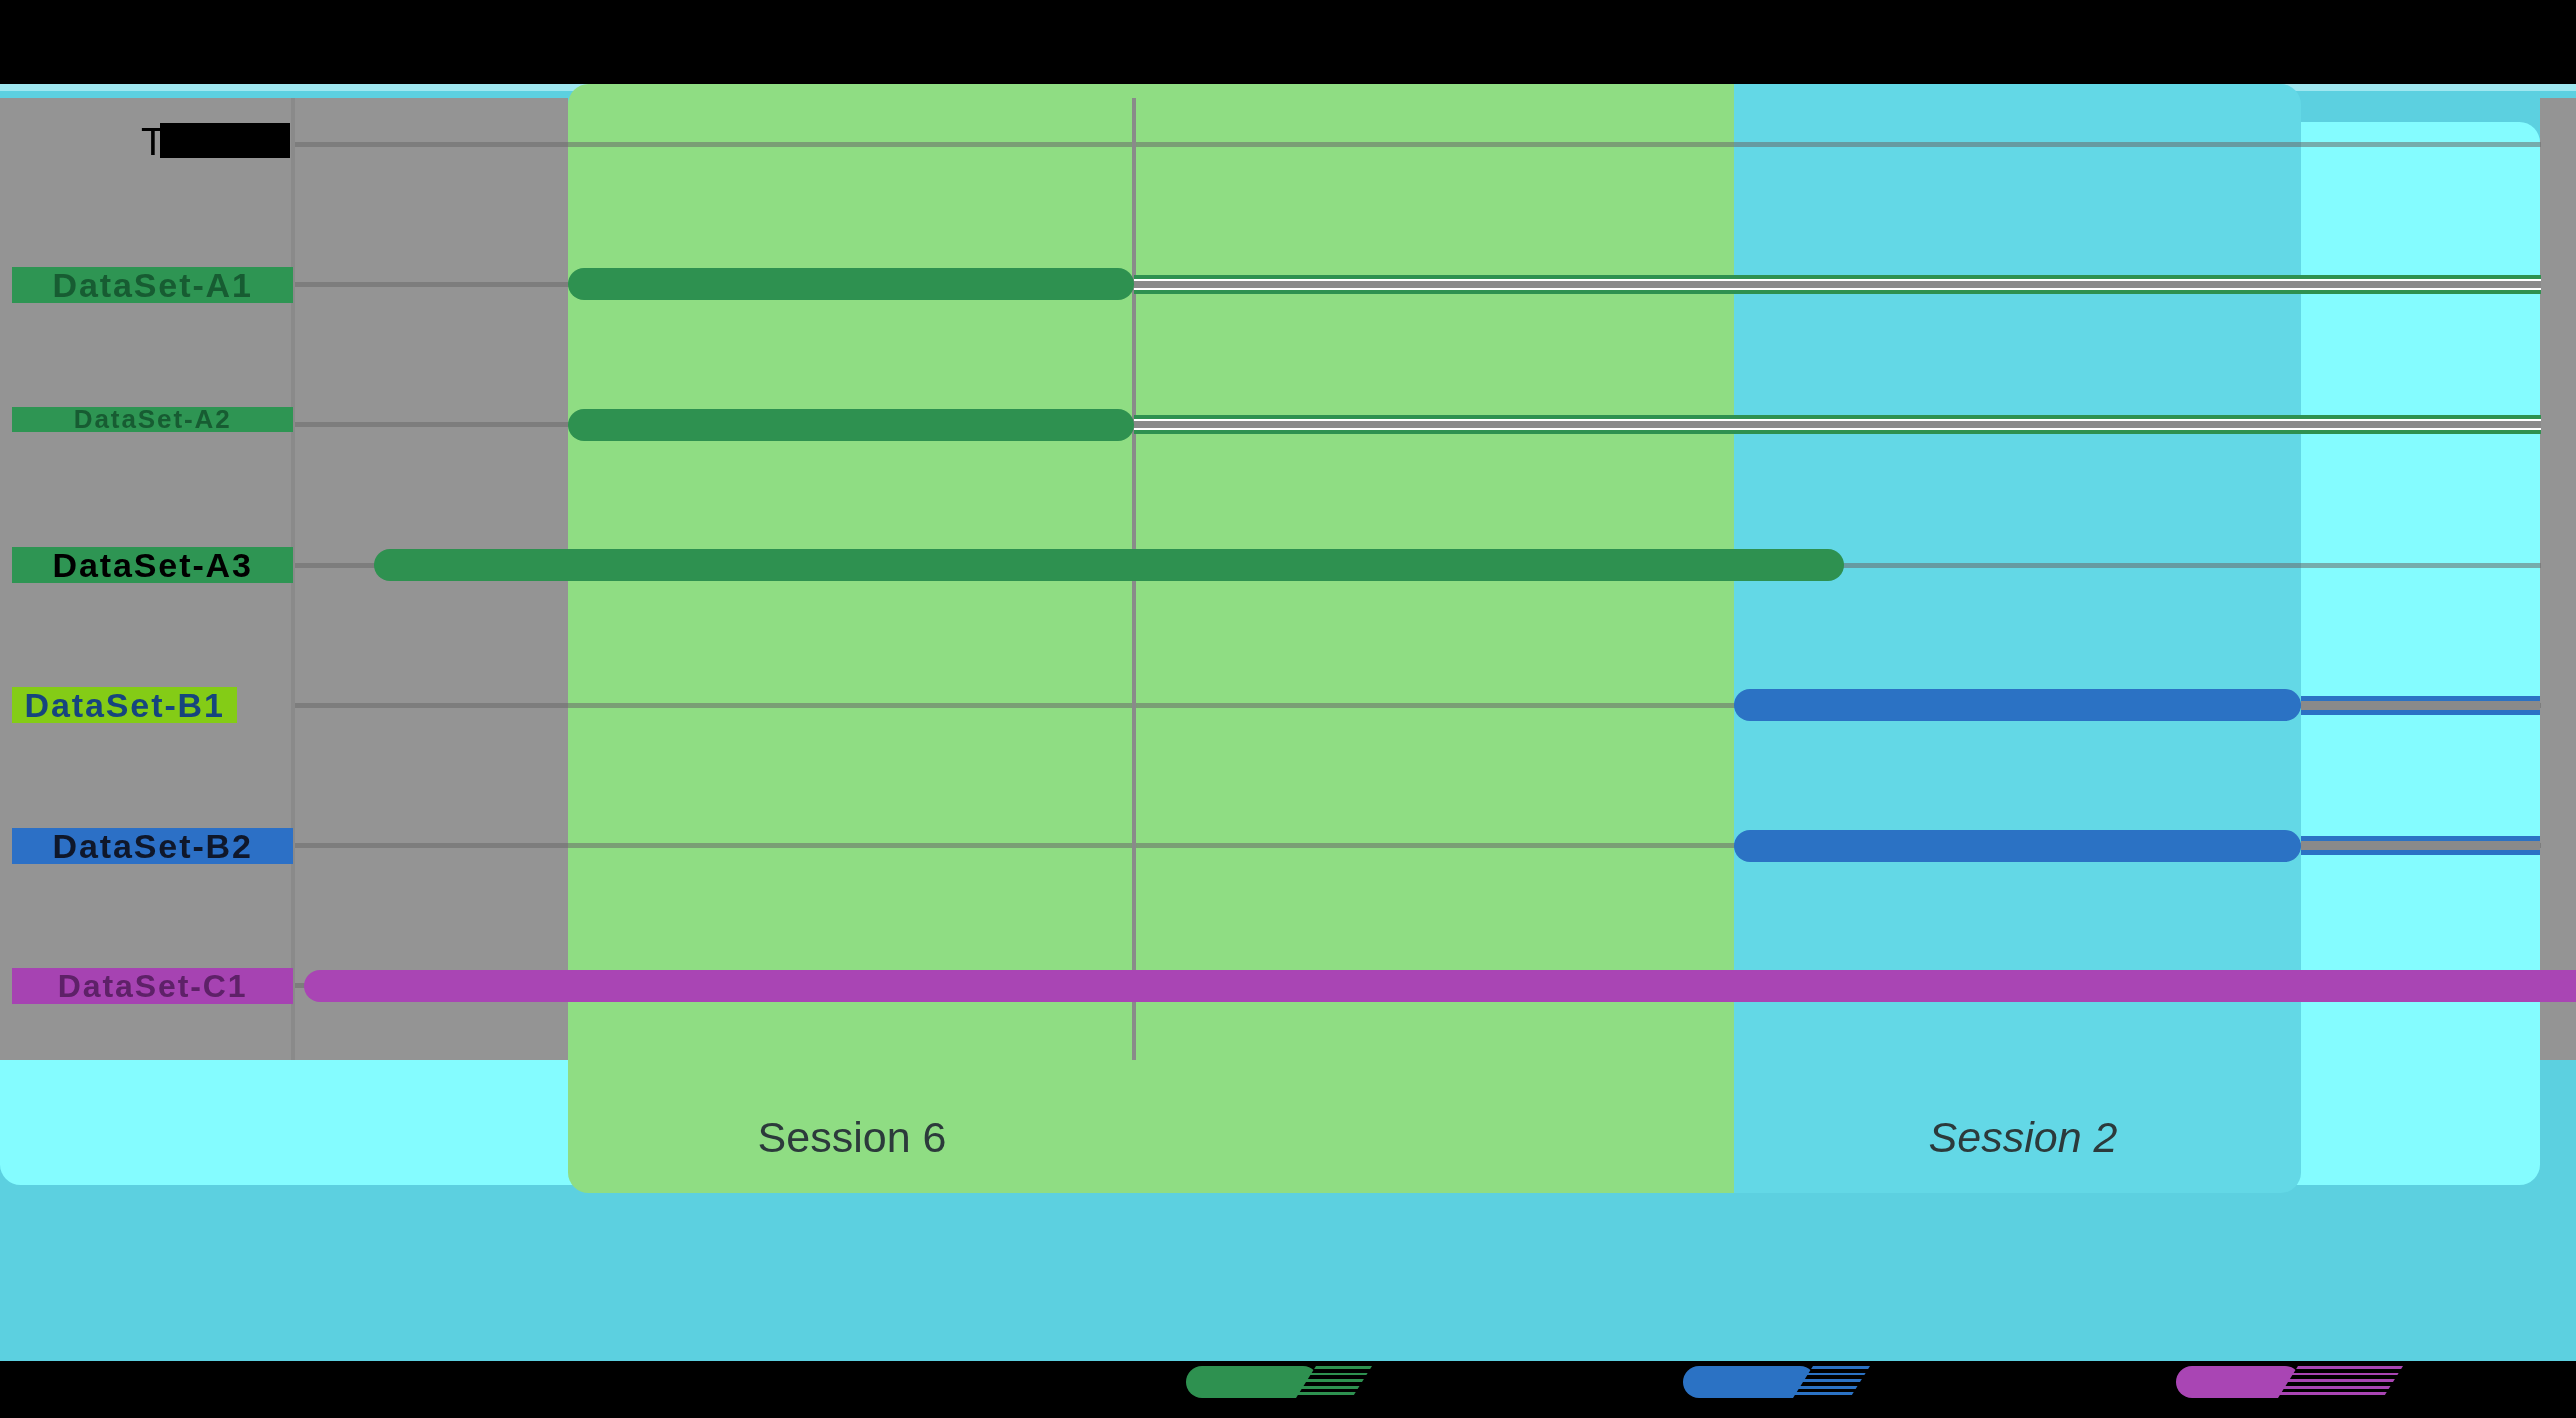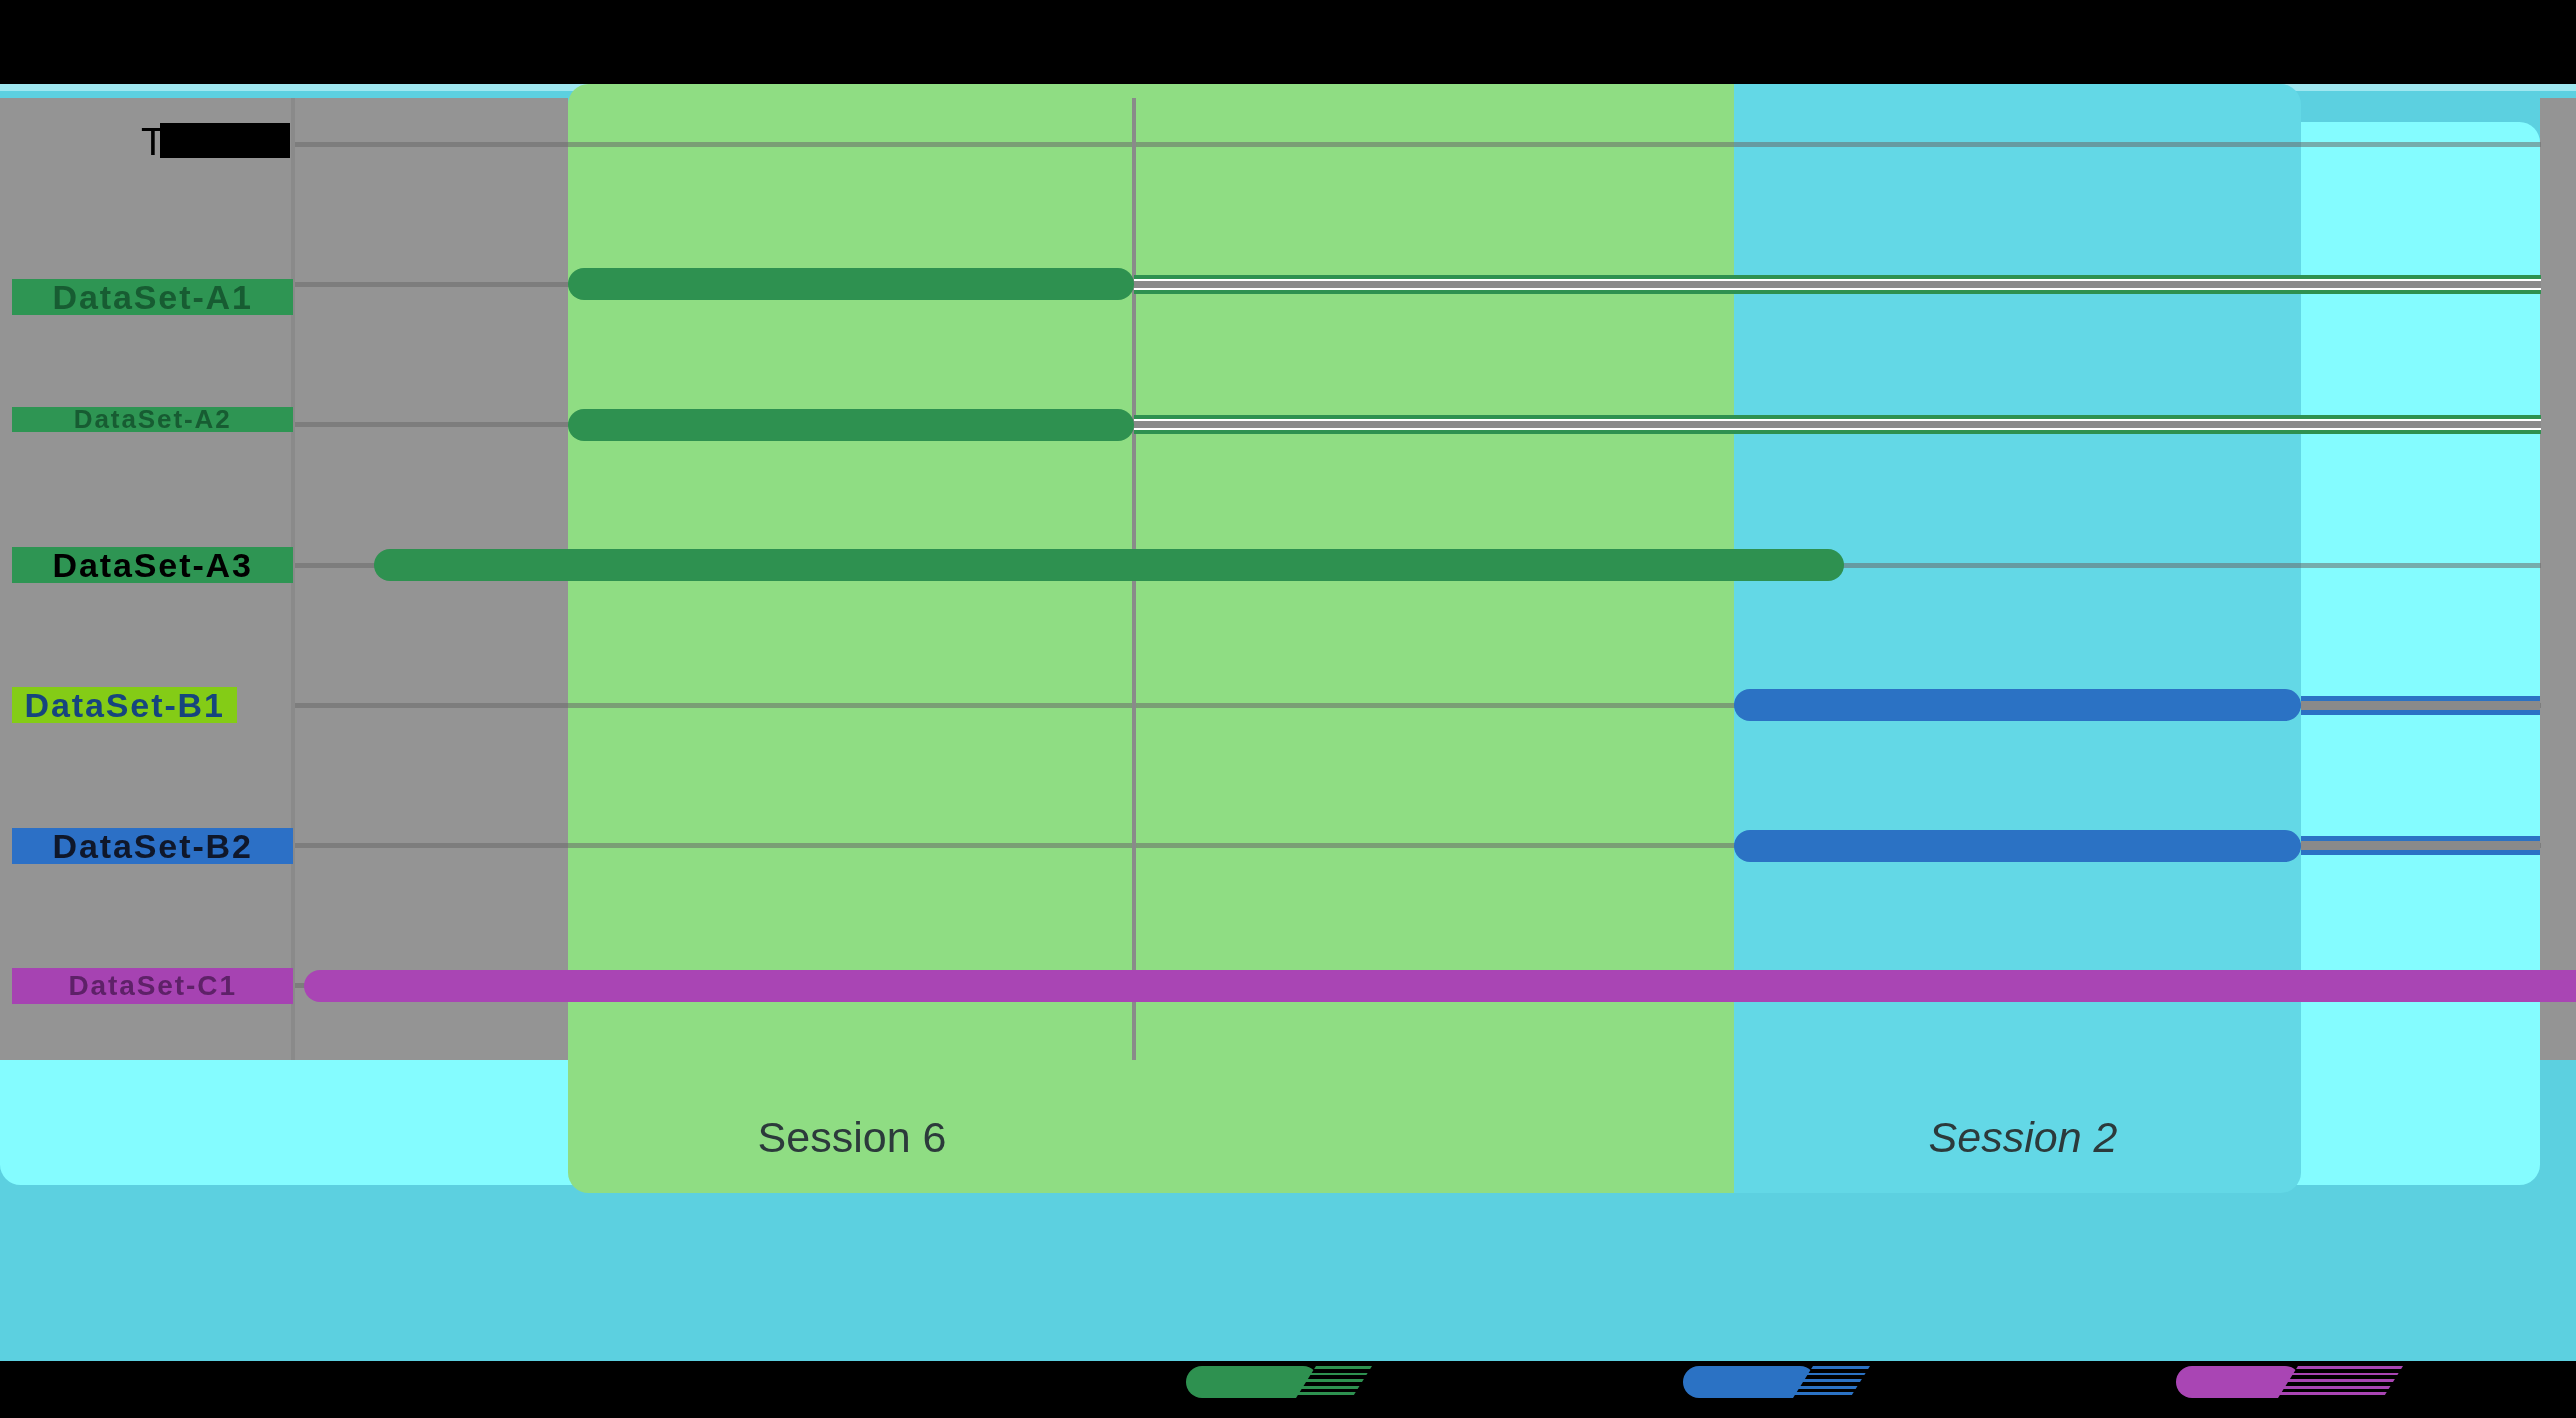--- a/index.html
+++ b/index.html
@@ -50,26 +50,26 @@
     </div>
   <div id="bars">
       <div class="bar" style="left: 568px; top: 268px; width: 566px; height: 32px; background: rgb(46, 145, 80); border-radius: 16px;"></div>
       <div class="bar" style="left: 568px; top: 409px; width: 566px; height: 32px; background: rgb(46, 145, 80); border-radius: 16px;"></div>
       <div class="bar" style="left: 374px; top: 549px; width: 1470px; height: 32px; background: rgb(46, 145, 80); border-radius: 16px;"></div>
       <div class="bar" style="left: 1734px; top: 689px; width: 567px; height: 32px; background: rgb(43, 114, 196); border-radius: 16px;"></div>
       <div class="bar" style="left: 1734px; top: 830px; width: 567px; height: 32px; background: rgb(43, 114, 196); border-radius: 16px;"></div>
       <div class="bar" style="left: 304px; top: 970px; width: 2272px; height: 32px; background: rgb(169, 69, 180); border-radius: 16px 0px 0px 16px;"></div>
     </div>
   <div id="rowlabels">
-      <div class="rowlabel" style="left: 12.2px; top: 267px; width: 281px; height: 36px; background: rgb(46, 149, 83); color: rgb(23, 92, 50); font-size: 34px; letter-spacing: 1.9px; margin-top: 12px;">DataSet-A1</div>
+      <div class="rowlabel" style="left: 12.2px; top: 267px; width: 281px; height: 36px; background: rgb(46, 149, 83); color: rgb(23, 92, 50); font-size: 34px; letter-spacing: 1.9px;">DataSet-A1</div>
       <div class="rowlabel" style="left: 12.2px; top: 407px; width: 281px; height: 25px; background: rgb(46, 149, 83); color: rgb(23, 92, 50); font-size: 26px; letter-spacing: 1.9px;">DataSet-A2</div>
       <div class="rowlabel" style="left: 12.2px; top: 547px; width: 281px; height: 36px; background: rgb(46, 149, 83); color: #000000; font-size: 34px; letter-spacing: 1.9px;">DataSet-A3</div>
       <div class="rowlabel" style="left: 12.2px; top: 687px; width: 225px; height: 36px; background: #84cc16; color: rgb(22, 69, 126); font-size: 34px; letter-spacing: 1.9px;">DataSet-B1</div>
       <div class="rowlabel" style="left: 12.2px; top: 828px; width: 281px; height: 36px; background: rgb(44, 112, 198); color: #0f172a; font-size: 34px; letter-spacing: 1.9px;">DataSet-B2</div>
-      <div class="rowlabel" style="left: 12.2px; top: 968px; width: 281px; height: 36px; background: rgb(166, 67, 178); color: rgb(94, 33, 104); font-size: 28px; letter-spacing: 1.9px;">DataSet-C1</div>
+      <div class="rowlabel" style="left: 12.2px; top: 968px; width: 281px; height: 36px; background: rgb(166, 67, 178); color: rgb(94, 33, 104); font-size: 32px; letter-spacing: 1.9px;">DataSet-C1</div>
     </div>
   <span class="titleT" id="titleT" style="left: 141px; top: 120px;">T</span>
   <div class="redact" id="redact" style="left: 160px; top: 123px; width: 130px; height: 35px;"></div>
   <div id="sesslabels">
       <div class="sessionlabel" style="color: rgb(44, 58, 59); left: 852px; top: 1137px;">Session 6</div>
       <div class="sessionlabel" style="color: rgb(44, 58, 59); left: 2023px; top: 1137px; font-style: italic;">Session 2</div>
     </div>
   <div id="legend">
       <div class="legend-item" style="left: 1186px; top: 1366px; width: 190px; height: 32px;"><div class="legend-cap" style="width: 133px; height: 32px; background: rgb(46, 145, 80);"></div><div class="legend-fringe" style="left: 120px; width: 56px; height: 32px; background: repeating-linear-gradient(rgb(46, 145, 80) 0px, rgb(46, 145, 80) 2.8px, rgb(0, 0, 0) 2.8px, rgb(0, 0, 0) 6.6px);"></div><span></span></div>
       <div class="legend-item" style="left: 1683px; top: 1366px; width: 191px; height: 32px;"><div class="legend-cap" style="width: 133px; height: 32px; background: rgb(43, 114, 196);"></div><div class="legend-fringe" style="left: 120px; width: 57px; height: 32px; background: repeating-linear-gradient(rgb(43, 114, 196) 0px, rgb(43, 114, 196) 2.8px, rgb(0, 0, 0) 2.8px, rgb(0, 0, 0) 6.6px);"></div><span></span></div>

